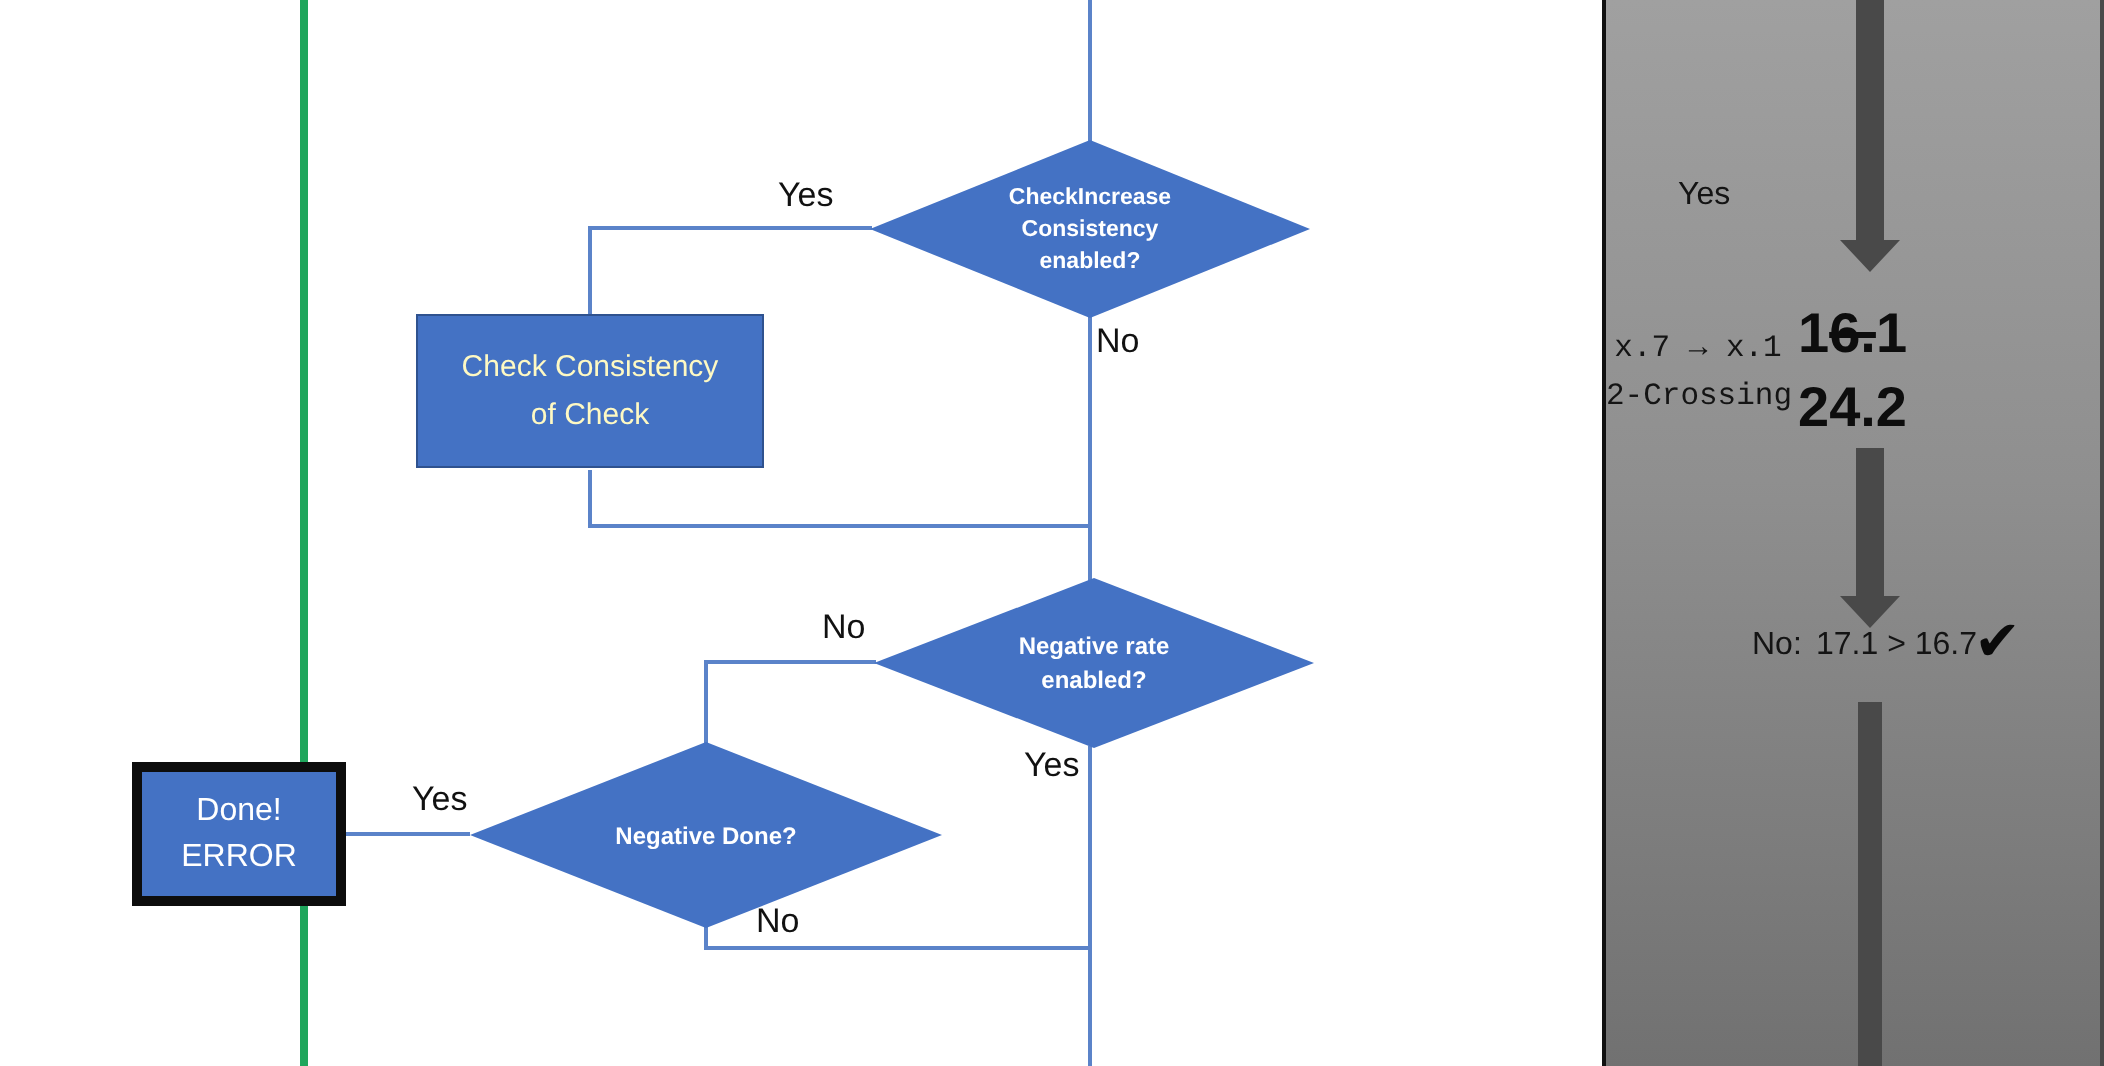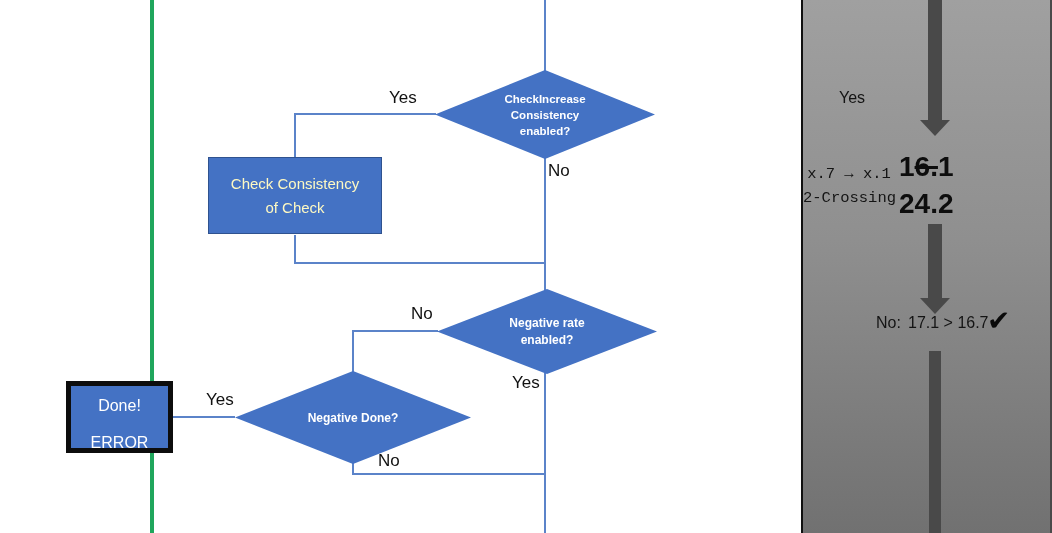--- a/index.html
+++ b/index.html
@@ -25,21 +25,21 @@
     position:absolute;background:#4472c4;border:1.5px solid #2f528f;
     display:flex;flex-direction:column;align-items:center;justify-content:center;
     text-align:center;color:#fef9c3;
   }
   .rect-node span{display:block;}
   .done-box{
     position:absolute;background:#4472c4;border:5px solid #0d0d0d;
     display:flex;flex-direction:column;align-items:center;justify-content:center;
     text-align:center;color:#fff;
   }
-  .done-box span{display:block;line-height:23px;font-size:16px;margin-top:14px;}
+  .done-box span{display:block;line-height:23px;font-size:16px;}
   .edge-label{position:absolute;color:#111;font-size:17px;}
   
   .panel{
     position:absolute;left:801px;top:0;width:251px;height:533px;box-sizing:border-box;
     background:linear-gradient(180deg,#a0a0a0 0%,#8f8f8f 45%,#717171 100%);
     border-left:2px solid #101010;border-right:2px solid #4a4a4a;
     color:#141414;
   }
   .arrow-shaft{position:absolute;background:#494949;}
   .arrow-head{

